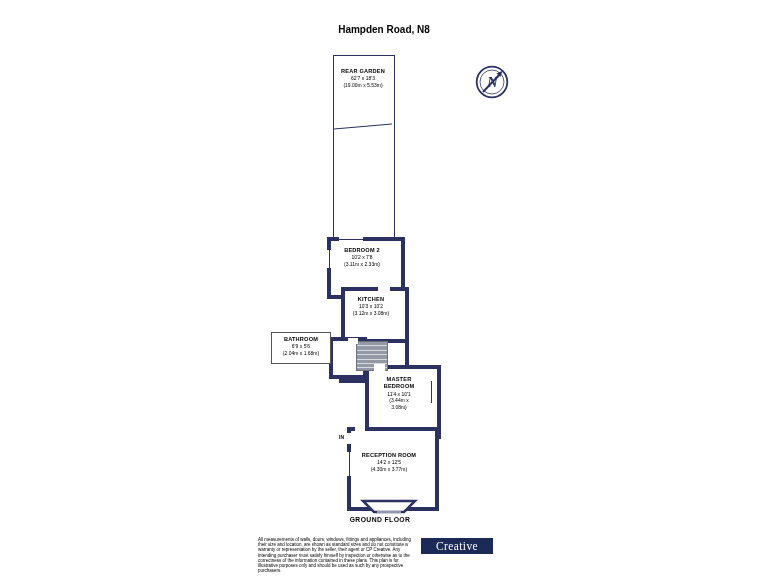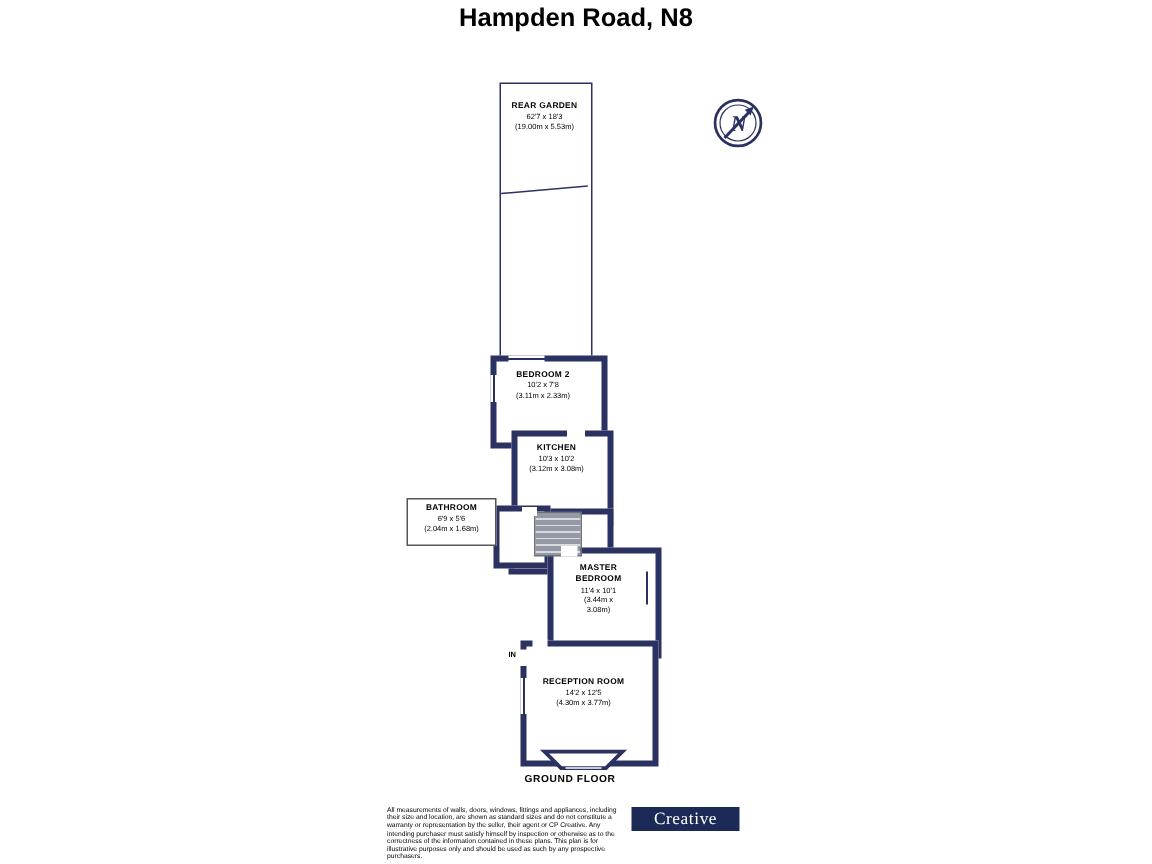--- a/index.html
+++ b/index.html
@@ -1,20 +1,20 @@
 <!DOCTYPE html>
 <html style="--wall: #2b3261; --logo-bg: #1c2a57;"><head>
 <meta charset="utf-8">
 <style>
   html,body{margin:0;padding:0;background:#fff}
   .page{position:relative;width:768px;height:576px;background:#fff;overflow:hidden;
         font-family:"Liberation Sans",sans-serif;color:#000}
   .abs{position:absolute}
   .hdr{position:absolute;left:0;width:768px;text-align:center;font-weight:bold}
-  .title{top:2px;font-size:17px}
+  .title{top:24px;font-size:10px}
   .subtitle{top:22px;font-size:11px}
 
   .garden{border:1px solid var(--wall);background:#fff;z-index:1}
   .garden-break{height:0;border-top:1px solid var(--wall);transform:rotate(-5deg);z-index:1}
   .room{border:4px solid var(--wall);background:#fff;z-index:2}
   .stairs{z-index:3;border:1px solid #6b7078;
           background:repeating-linear-gradient(180deg,#949aa5 0 3.4px,#d8dade 3.4px 4.4px)}
   .bay{z-index:3}
   .gap{background:#fff;z-index:4}
   .win-h{z-index:5;background:linear-gradient(180deg,#fff 0 1.6px,var(--wall) 1.6px 3.2px,#fff 3.2px)}

